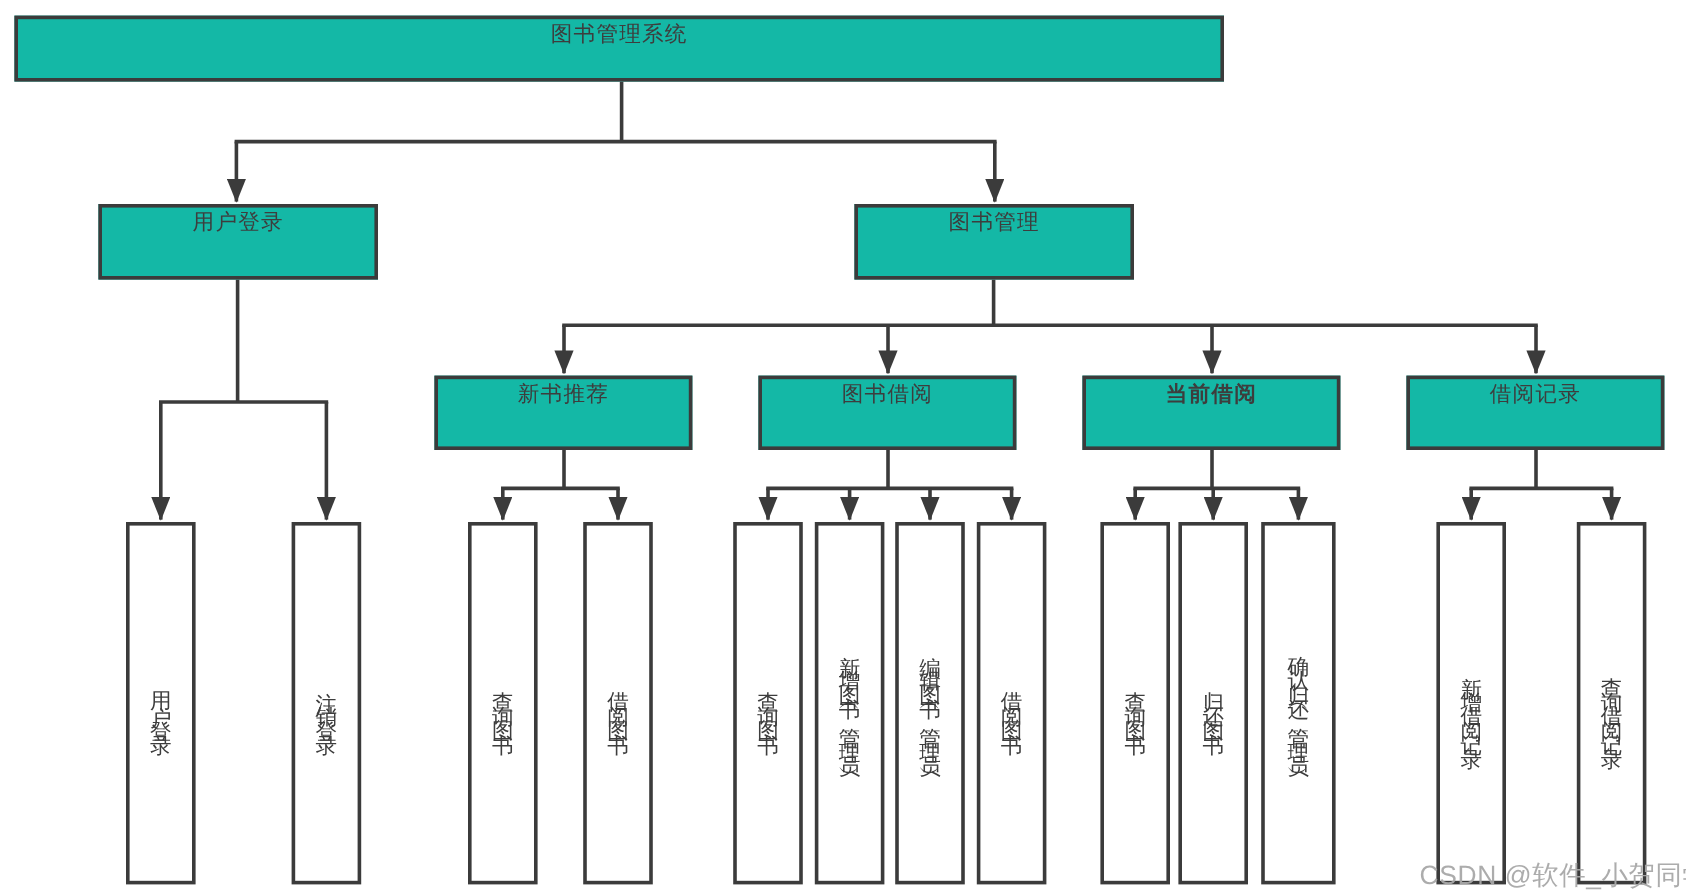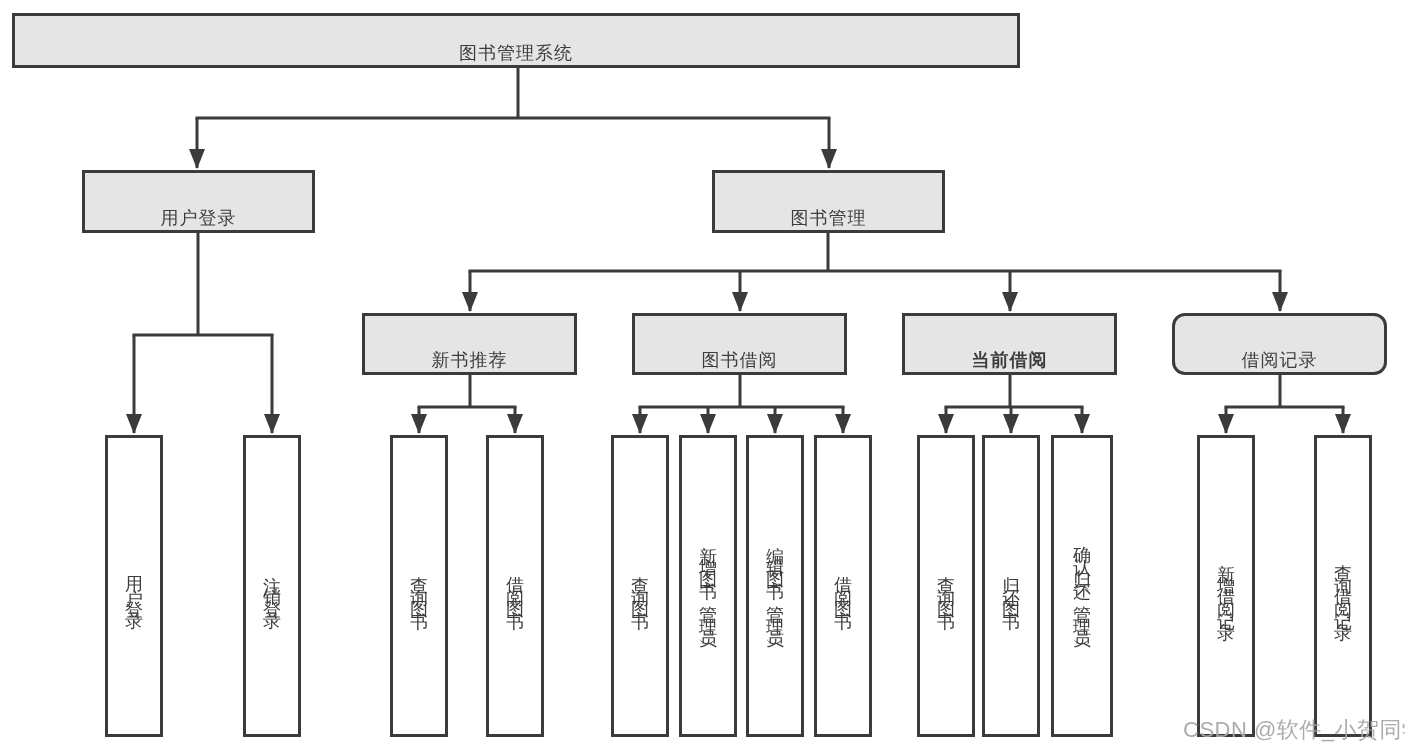--- a/index.html
+++ b/index.html
@@ -19,23 +19,23 @@
   .connectors{
     position:absolute;
     left:0;top:0;
     width:1405px;height:747px;
     pointer-events:none;
   }
   .node{
     position:absolute;
     box-sizing:border-box;
     border:3px solid var(--line);
-    background:#e5e5e5;
+    background:#14b8a6;
     display:flex;
-    align-items:flex-end;
+    align-items:flex-start;
     justify-content:center;
     color:var(--text);
     font-size:18px;
     letter-spacing:1px;
   }
   .node-v{
     position:absolute;
     box-sizing:border-box;
     border:3px solid var(--line);
     background:#fff;
@@ -131,21 +131,21 @@
 
   <div class="node" style="left:632px;top:313px;width:215px;height:62px;">
     <span>图书借阅</span>
   </div>
   <div class="node" style="left:362px;top:313px;width:215px;height:62px;">
     <span>新书推荐</span>
   </div>
   <div class="node" style="left:902px;top:313px;width:215px;height:62px;font-weight:bold;">
     <span>当前借阅</span>
   </div>
-  <div class="node" style="left:1172px;top:313px;width:215px;height:62px;border-radius:13px;">
+  <div class="node" style="left:1172px;top:313px;width:215px;height:62px;">
     <span>借阅记录</span>
   </div>
 
   <div class="node-v" style="left:105px;top:435px;width:58px;height:302px;">
     <span class="vtext">用户登录</span>
   </div>
   <div class="node-v" style="left:243px;top:435px;width:58px;height:302px;">
     <span class="vtext">注销登录</span>
   </div>
 

